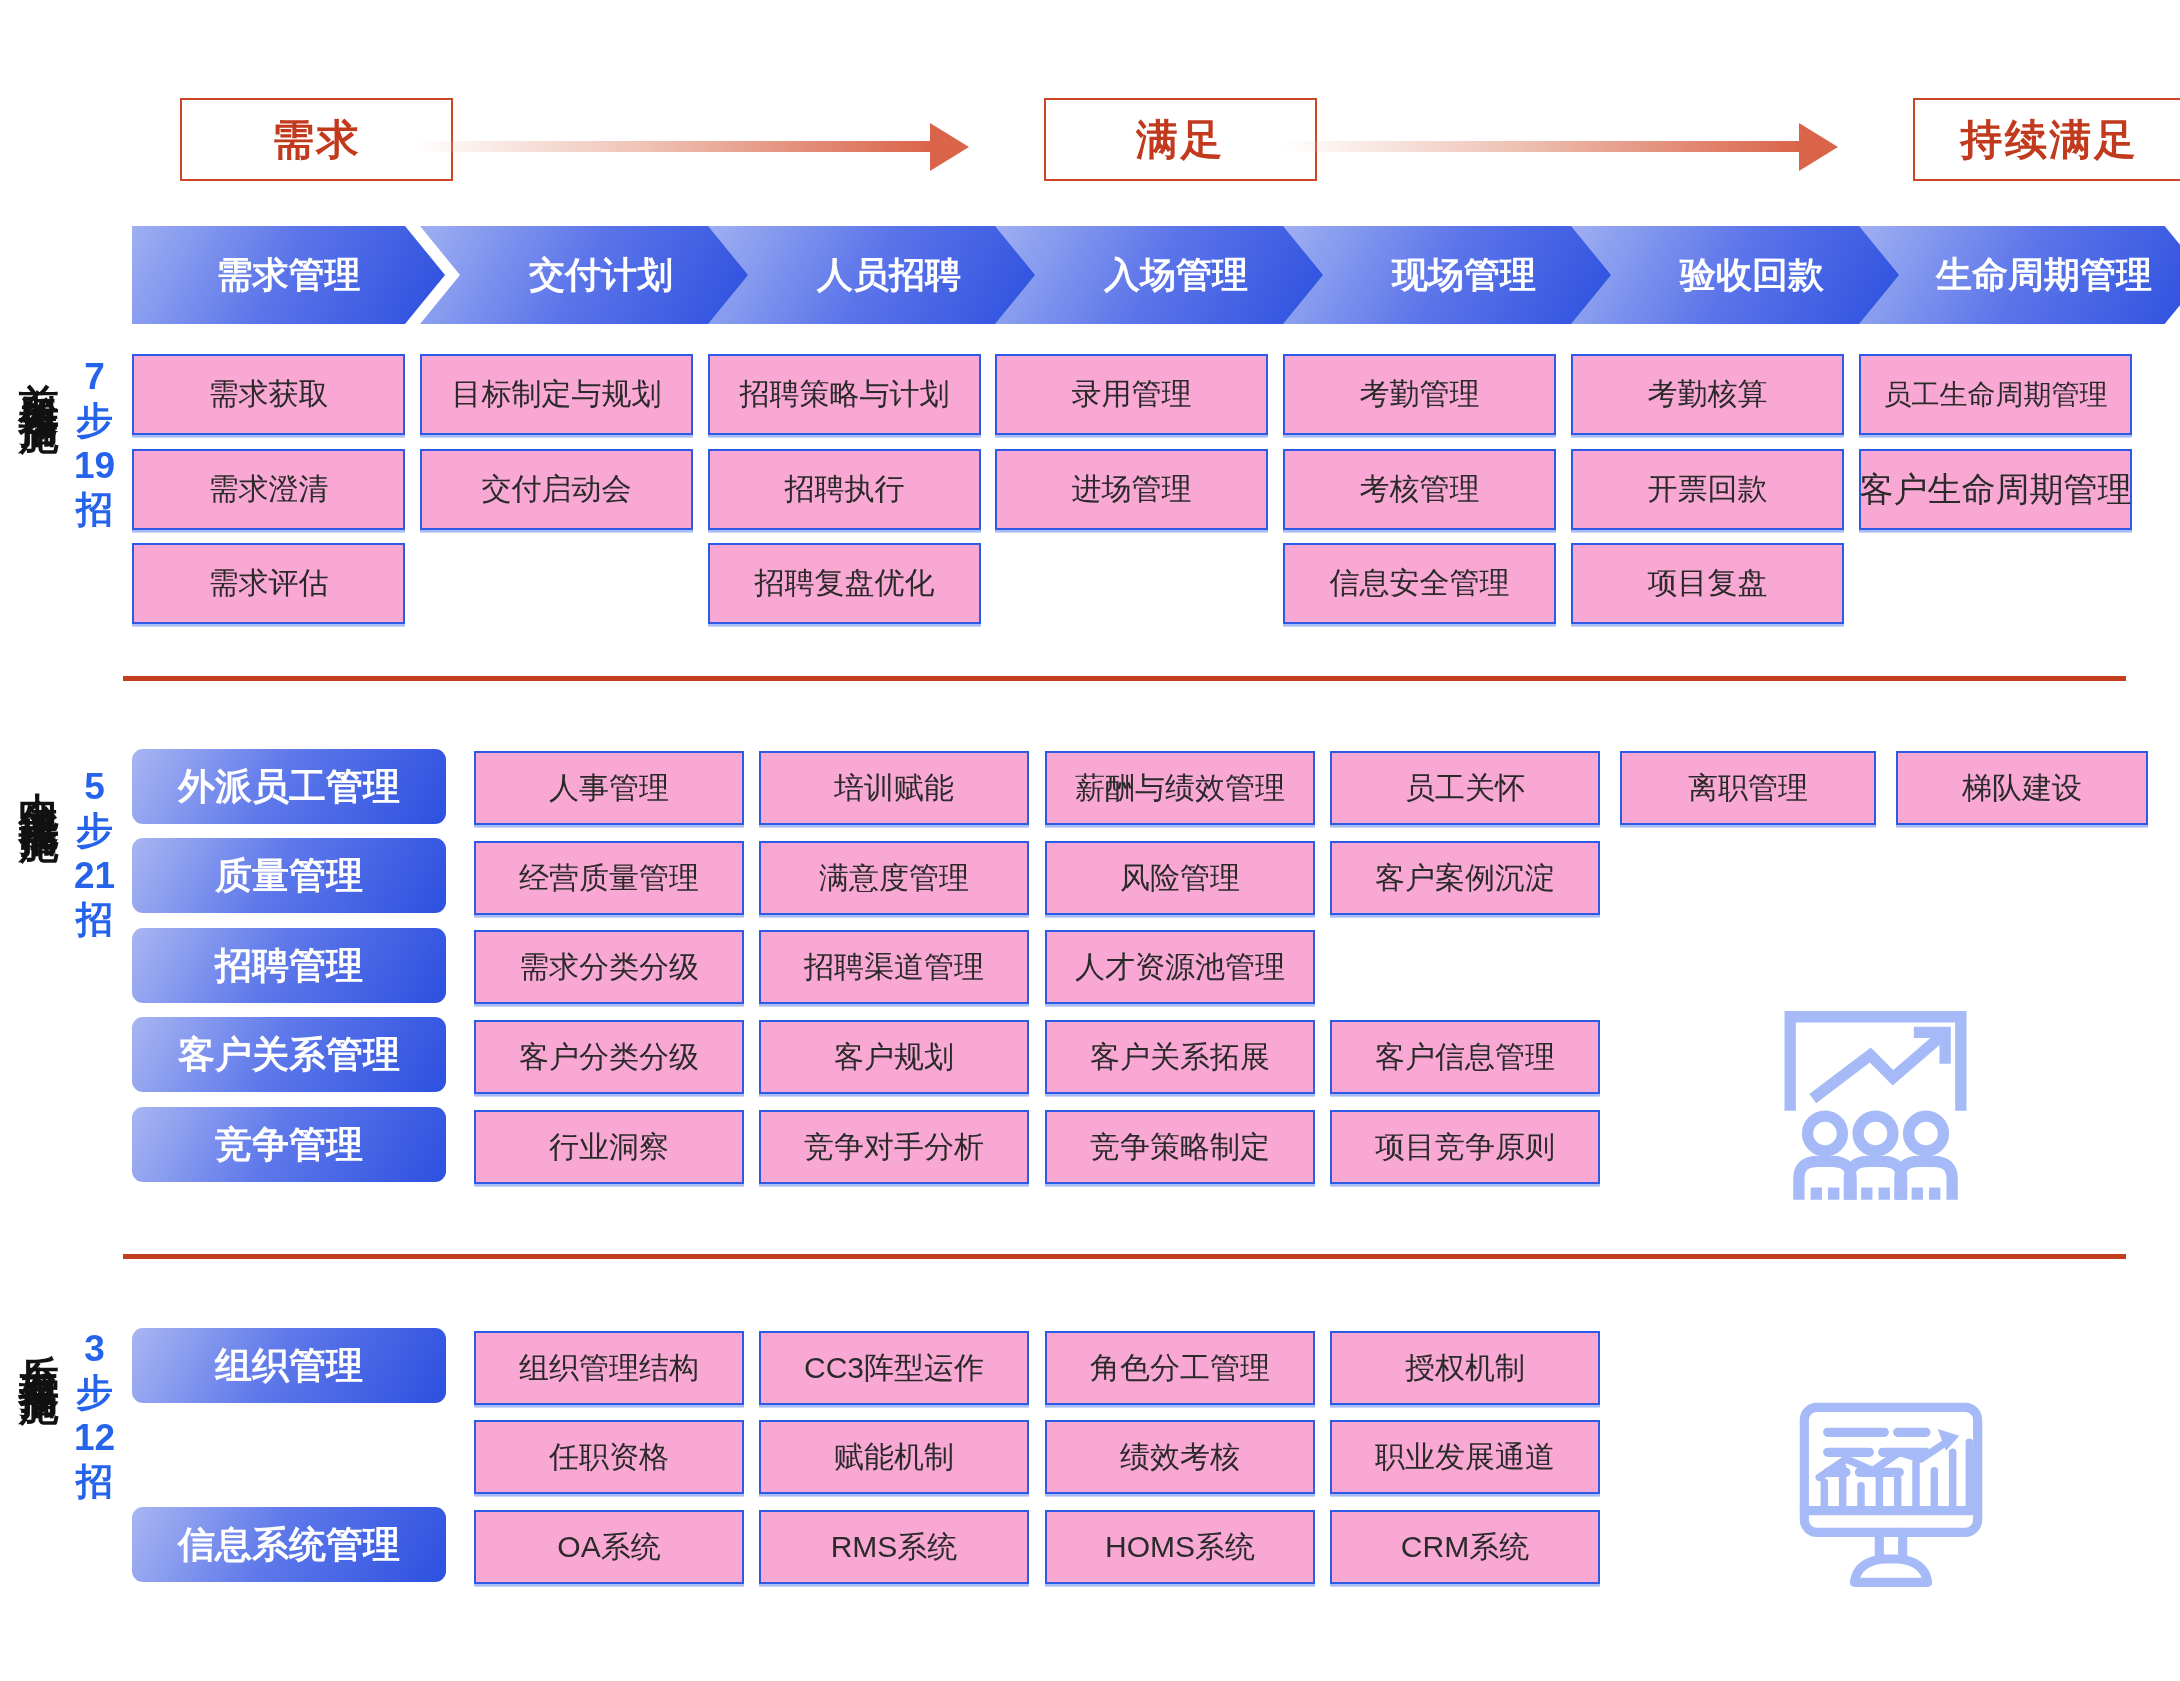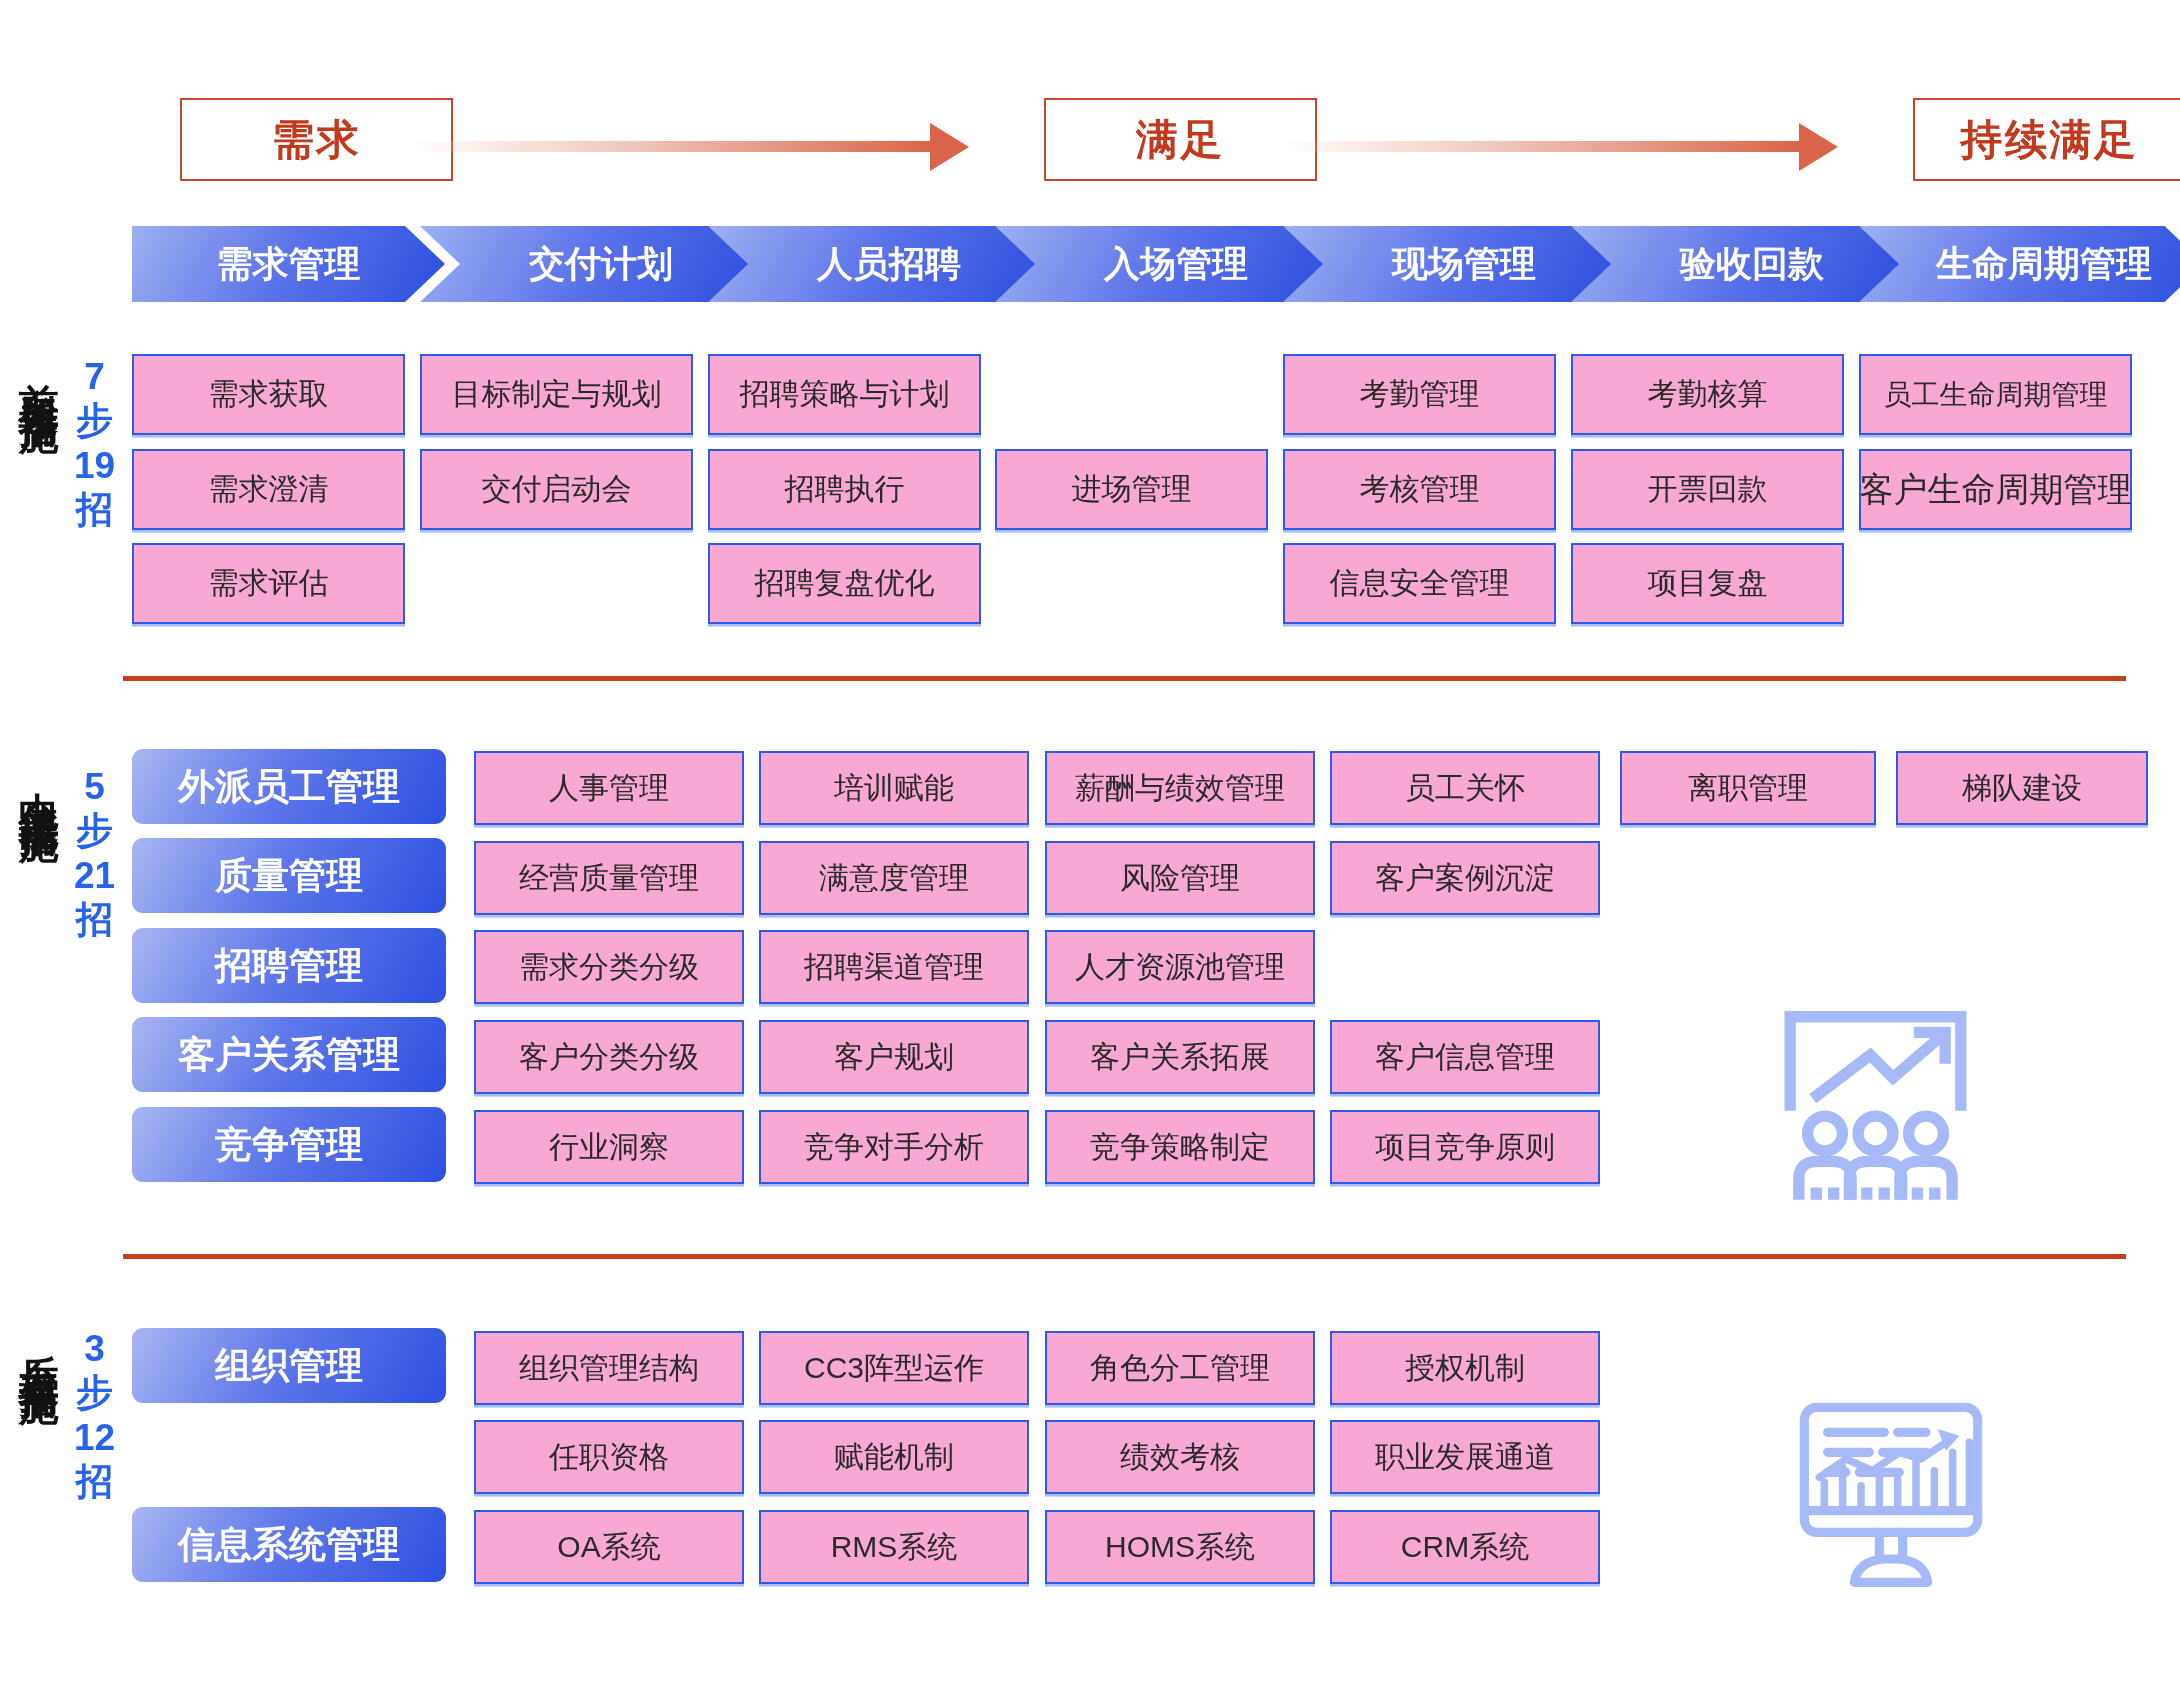--- a/index.html
+++ b/index.html
@@ -10,21 +10,21 @@
   .stage{position:absolute;top:98px;width:269px;height:79px;border:2.6px solid #cb4526;
          color:#c23a1d;font-size:42px;font-weight:bold;display:flex;align-items:center;
          justify-content:center;background:#fff;letter-spacing:2.6px;white-space:nowrap;margin-left:48px;}
   .flow-arrow{position:absolute;top:141px;height:11.4px;
          background:linear-gradient(90deg,rgba(240,205,195,0) 0%,#eec2b4 45%,#da644a 100%);}
   .flow-arrow::after{content:"";position:absolute;right:-39px;top:50%;transform:translateY(-50%);
          width:0;height:0;border-left:39px solid #da644a;
          border-top:24px solid transparent;border-bottom:24px solid transparent;}
 
   
-  .chev{position:absolute;top:226px;height:76px;color:#fff;font-weight:bold;font-size:36px;
+  .chev{position:absolute;top:226px;height:98px;color:#fff;font-weight:bold;font-size:36px;
         display:flex;align-items:center;justify-content:center;white-space:nowrap;
         background:linear-gradient(118deg,#9fb0f2 0%,#5b74e9 48%,#2a4ede 100%);text-align:center;}
   .chev.first{clip-path:polygon(0 0,calc(100% - 40px) 0,100% 50%,calc(100% - 40px) 100%,0 100%);}
   .chev.mid{clip-path:polygon(0 0,calc(100% - 40px) 0,100% 50%,calc(100% - 40px) 100%,0 100%,40px 50%);
         padding-left:24.6px;}
 
   
   .cell{position:absolute;background:#f9a8d4;border:2.6px solid #2e5be6;box-shadow:0 2.6px 0 #a9bdf5;
         display:flex;align-items:center;justify-content:center;color:#2a2a2a;
         font-size:30px;white-space:nowrap;}
@@ -71,20 +71,21 @@
   <div class="vstat" style="left:74px;top:355px">
     <span>7</span>
     <span>步</span>
     <span>19</span>
     <span>招</span>
   </div>
 
   <div class="cell c1" style="left:132px;top:354px">需求获取</div>
   <div class="cell c1" style="left:420px;top:354px">目标制定与规划</div>
   <div class="cell c1" style="left:708px;top:354px">招聘策略与计划</div>
+  <div class="cell c1" style="left:995px;top:354px">录用管理</div>
   <div class="cell c1" style="left:1283px;top:354px">考勤管理</div>
   <div class="cell c1" style="left:1571px;top:354px">考勤核算</div>
   <div class="cell c1" style="left:1859px;top:354px;font-size:28px">员工生命周期管理</div>
 
   <div class="cell c1" style="left:132px;top:449px">需求澄清</div>
   <div class="cell c1" style="left:420px;top:449px">交付启动会</div>
   <div class="cell c1" style="left:708px;top:449px">招聘执行</div>
   <div class="cell c1" style="left:995px;top:449px">进场管理</div>
   <div class="cell c1" style="left:1283px;top:449px">考核管理</div>
   <div class="cell c1" style="left:1571px;top:449px">开票回款</div>

